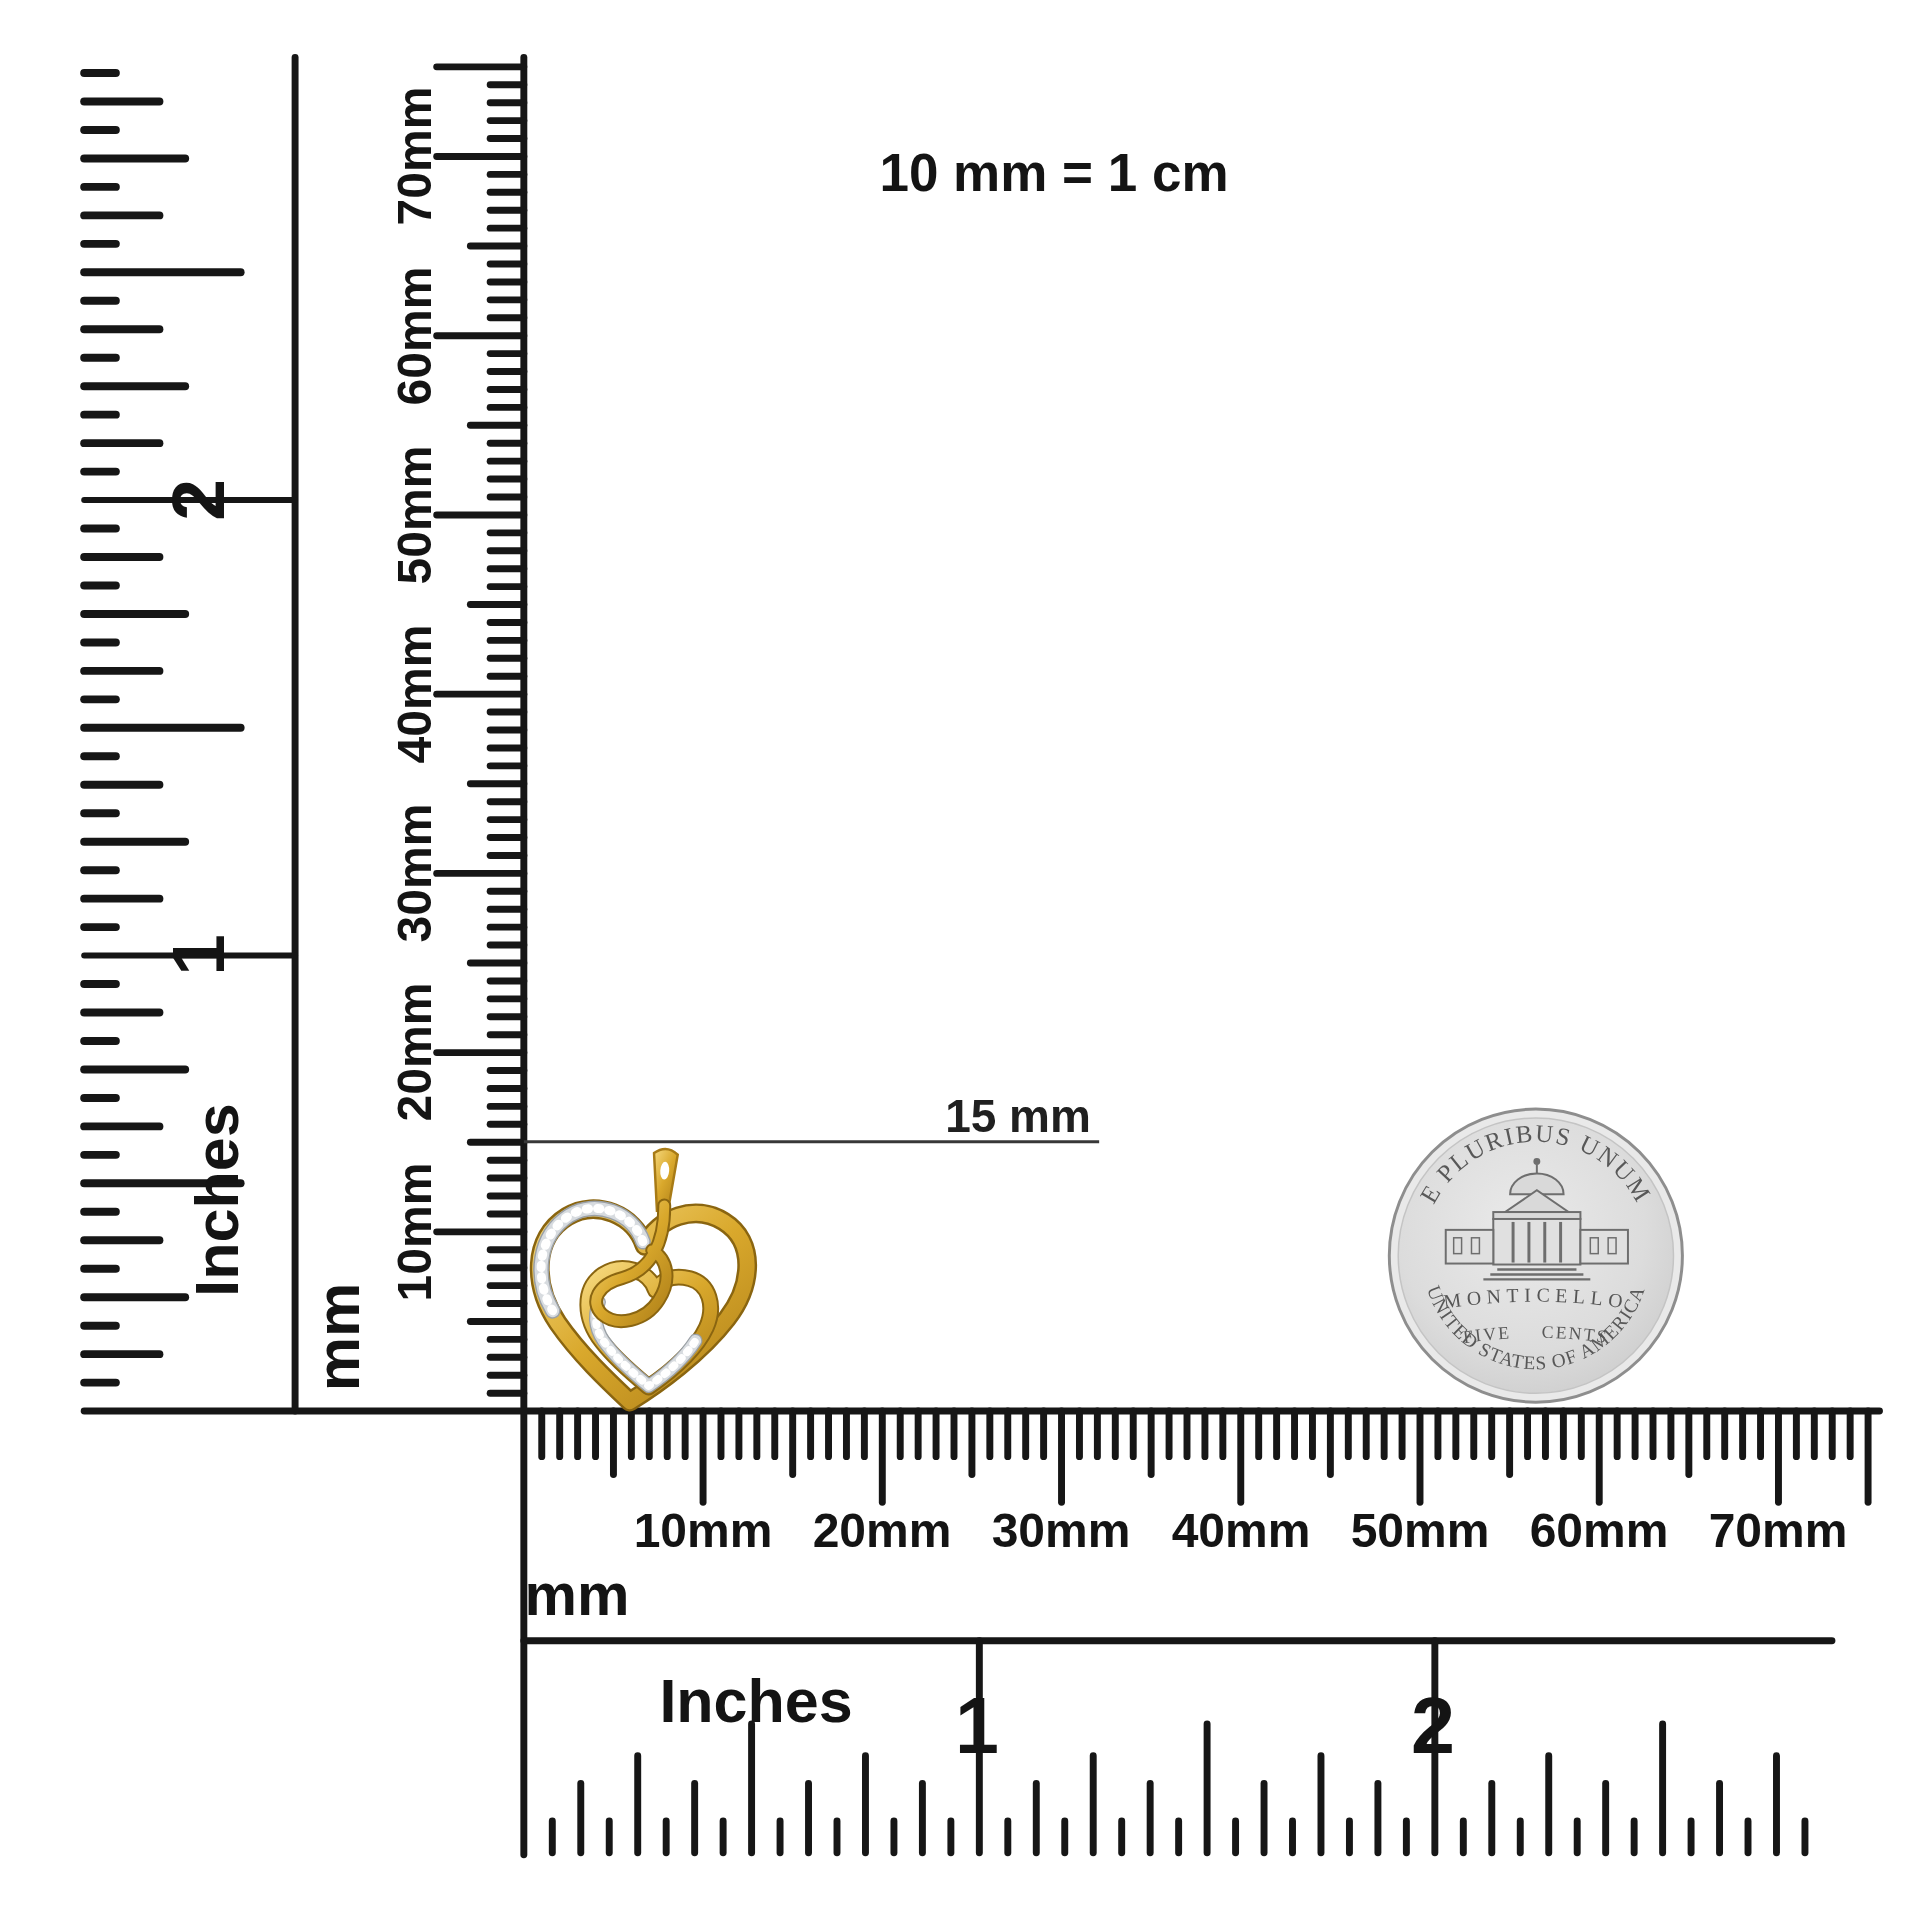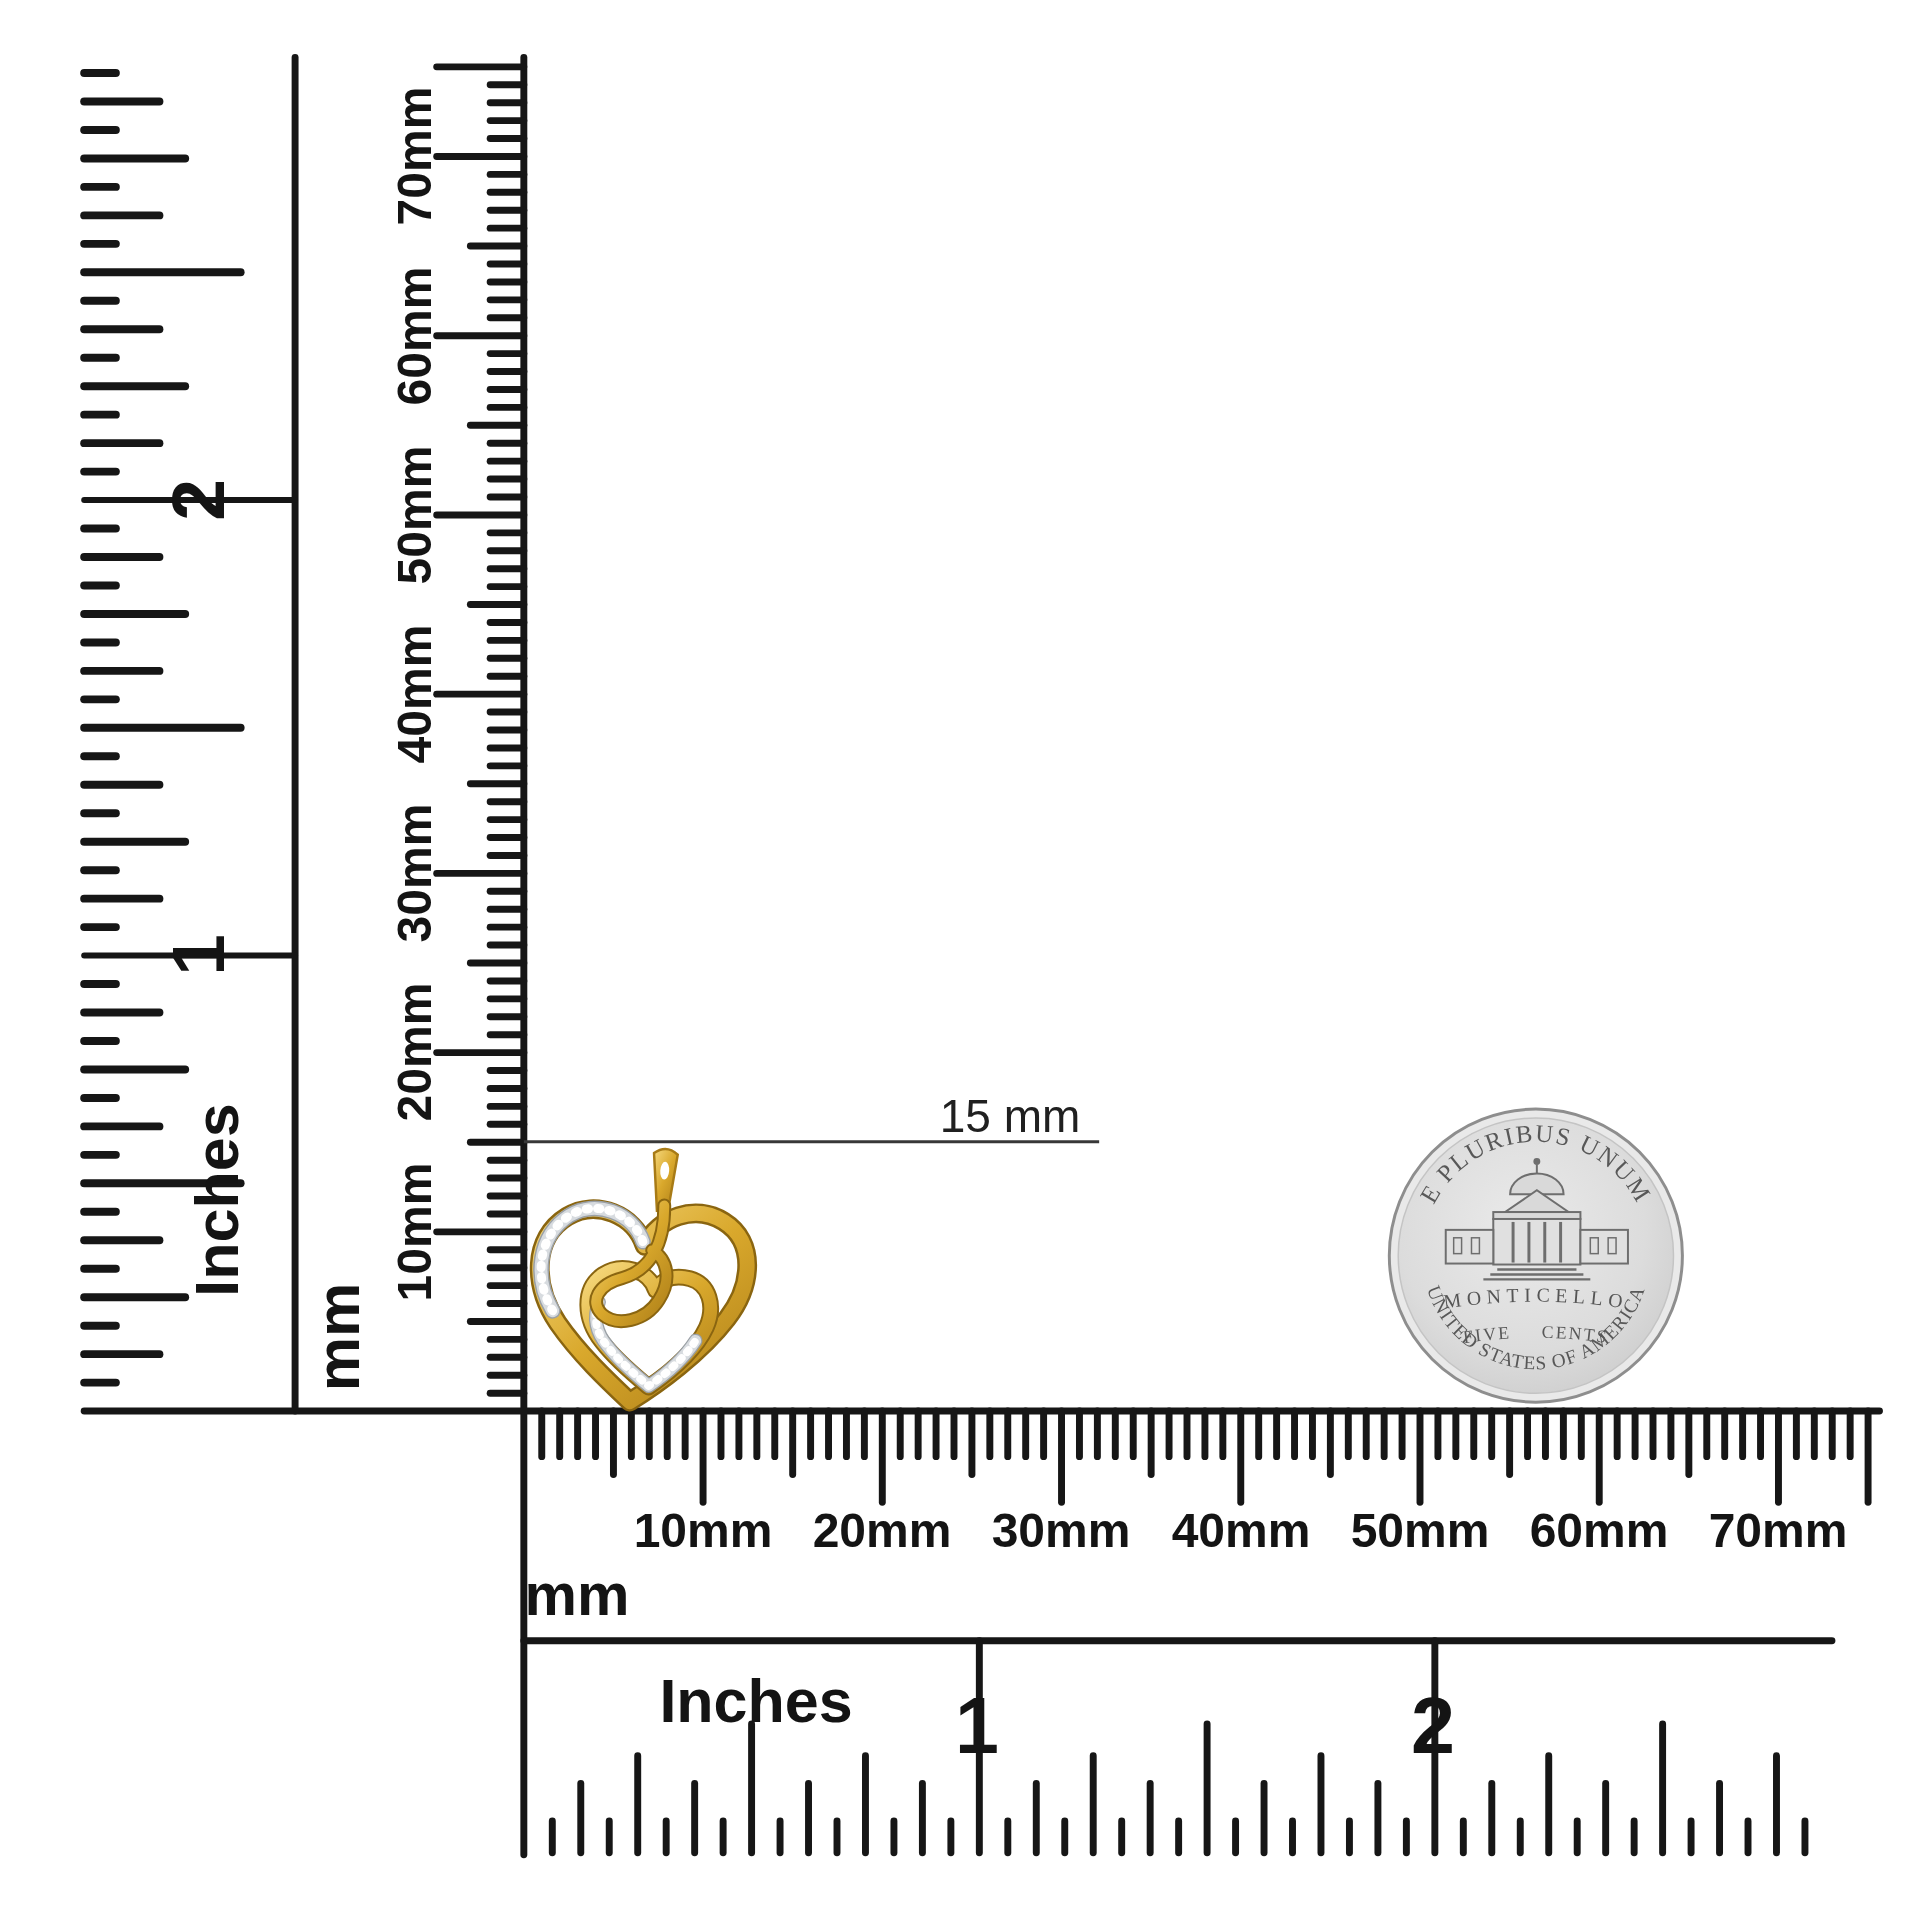--- a/index.html
+++ b/index.html
@@ -2,21 +2,21 @@
 <html><head>
 <meta charset="utf-8">
 <style>
   html,body{margin:0;padding:0;background:#fff;}
   .stage{position:relative;width:1927px;height:1927px;background:#ffffff;overflow:hidden;
          font-family:"Liberation Sans",sans-serif;}
   #scene{position:absolute;left:0;top:0;}
   .lbl{position:absolute;color:#141414;font-weight:bold;white-space:nowrap;
        transform:translate(-50%,-50%);line-height:1;}
   .lbl.rot{transform:translate(-50%,-50%) rotate(-90deg);}
-  .lbl.thin{font-weight:normal;color:#202020;}
+  .lbl.thin{font-weight:bold;color:#202020;margin-left:8px;}
   .coin-text{font-family:"Liberation Serif",serif;}
 </style>
 </head>
 <body>
 
 <div class="stage">
 
   <svg id="scene" width="1927" height="1927" viewBox="0 0 1946 1946">
     <defs>
       <linearGradient id="goldGrad" x1="0" y1="0" x2="1" y2="1">
@@ -358,20 +358,21 @@
       </text>
       <text class="coin-text" font-size="18" letter-spacing="2" word-spacing="24" fill="#585858">
         <textPath href="#coin-arc-five" startOffset="50%" text-anchor="middle">FIVE CENTS</textPath>
       </text>
       <text class="coin-text" font-size="19.5" letter-spacing="1" fill="#585858">
         <textPath href="#coin-arc-bottom" startOffset="50%" text-anchor="middle">UNITED STATES OF AMERICA</textPath>
       </text>
     </g>
   </svg>
 
+  <div class="lbl" style="left:1054px;top:172px;font-size:53px;">10 mm = 1 cm</div>
 
   <div class="lbl thin" style="left:1010px;top:1116px;font-size:46px;">15 mm</div>
 
   <div class="lbl rot" style="left:217px;top:1200px;font-size:61px;">Inches</div>
 
   <div class="lbl rot" style="left:338px;top:1337px;font-size:61px;">mm</div>
 
   <div class="lbl" style="left:577px;top:1595px;font-size:59px;">mm</div>
 
   <div class="lbl" style="left:756px;top:1701px;font-size:61px;">Inches</div>

